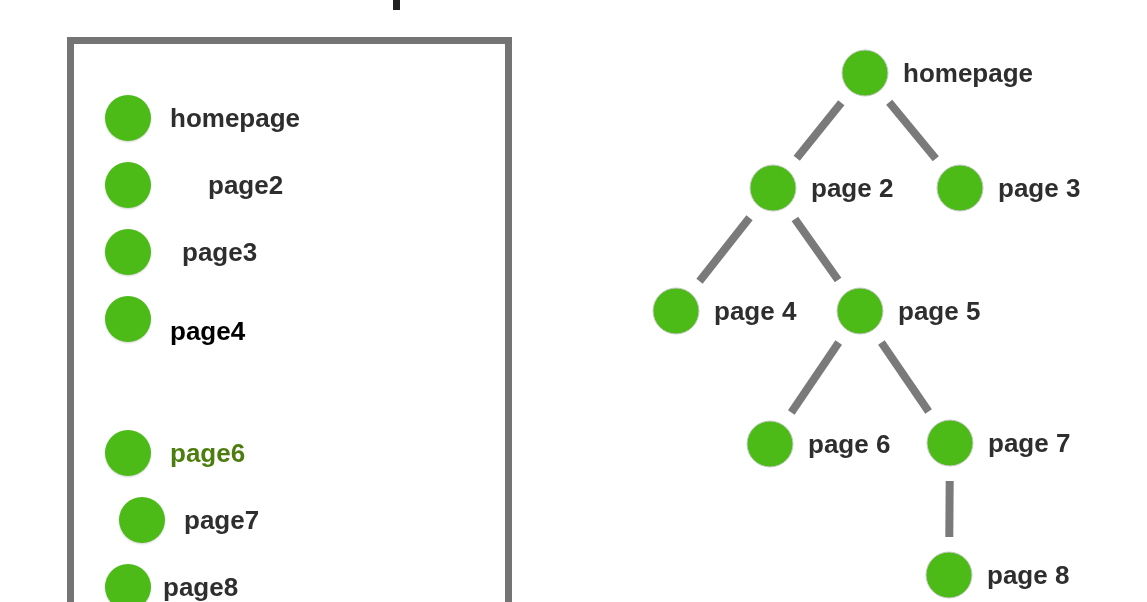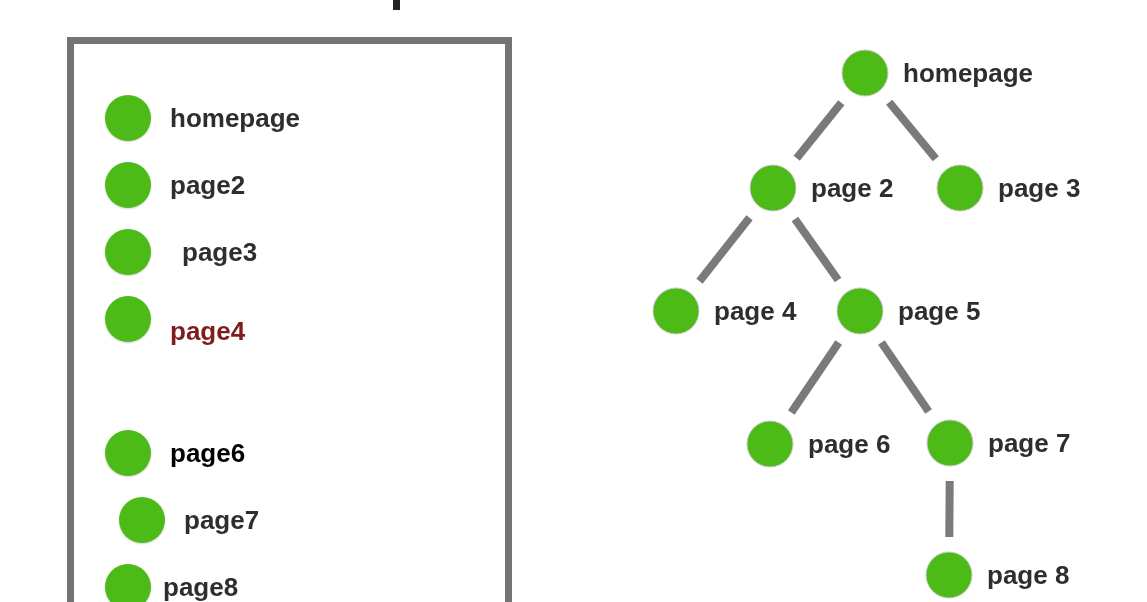--- a/index.html
+++ b/index.html
@@ -56,35 +56,35 @@
       <text x="808" y="444" fill="#2E2E2E" dominant-baseline="central" class="tree-label">page 6</text>
       <circle cx="950" cy="443" r="23" fill="#4CBB17" stroke="#c9c9c9" stroke-width="1"></circle>
       <text x="988" y="443" fill="#2E2E2E" dominant-baseline="central" class="tree-label">page 7</text>
       <circle cx="949" cy="575" r="23" fill="#4CBB17" stroke="#c9c9c9" stroke-width="1"></circle>
       <text x="987" y="575" fill="#2E2E2E" dominant-baseline="central" class="tree-label">page 8</text>
     </svg>
 <div class="list-item" style="left: 105px; top: 95px;">
       <span class="dot" style="background: rgb(76, 187, 23);"></span>
       <span class="list-label" style="color: rgb(46, 46, 46);">homepage</span>
     </div>
-    <div class="list-item" style="left: 105px; top: 162px;">
+    <div class="list-item" style="left: 105px; top: 162px; gap: 38px;">
       <span class="dot" style="background: rgb(76, 187, 23);"></span>
       <span class="list-label" style="color: rgb(46, 46, 46);">page2</span>
     </div>
     <div class="list-item" style="left: 105px; top: 229px; gap: 12px;">
       <span class="dot" style="background: rgb(76, 187, 23);"></span>
       <span class="list-label" style="color: rgb(46, 46, 46);">page3</span>
     </div>
     <div class="list-item" style="left: 105px; top: 296px;">
       <span class="dot" style="background: rgb(76, 187, 23);"></span>
-      <span class="list-label" style="color: #7f1d1d; margin-top: 24px;">page4</span>
+      <span class="list-label" style="color: #000000; margin-top: 24px;">page4</span>
     </div>
     <div class="list-item" style="left: 105px; top: 430px;">
       <span class="dot" style="background: rgb(76, 187, 23);"></span>
-      <span class="list-label" style="color: #000000;">page6</span>
+      <span class="list-label" style="color: #4d7c0f;">page6</span>
     </div>
     <div class="list-item" style="left: 119px; top: 497px;">
       <span class="dot" style="background: rgb(76, 187, 23);"></span>
       <span class="list-label" style="color: rgb(46, 46, 46);">page7</span>
     </div>
     <div class="list-item" style="left: 105px; top: 564px;">
       <span class="dot" style="background: rgb(76, 187, 23);"></span>
       <span class="list-label" style="color: rgb(46, 46, 46); margin-left: 12px;">page8</span>
     </div>
   </div>

